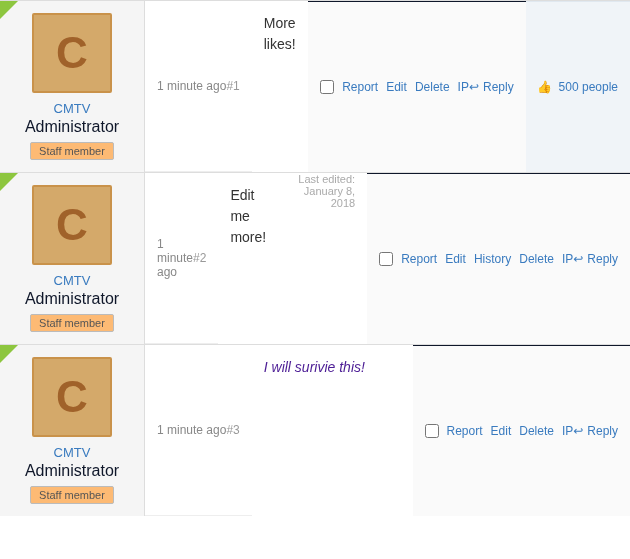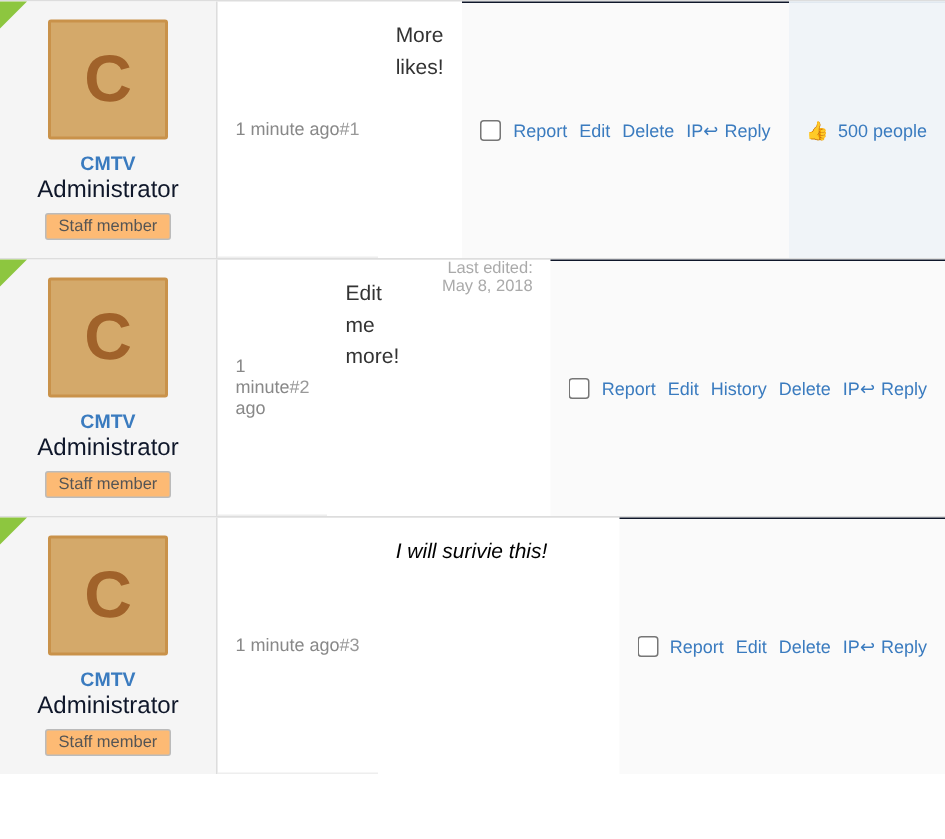--- a/index.html
+++ b/index.html
@@ -50,21 +50,21 @@
       align-items: center;
       justify-content: center;
       font-size: 44px;
       font-weight: bold;
       color: #a0622a;
       margin-bottom: 8px;
       border-radius: 2px;
     }
 
     .username {
-      font-weight: bold;
+      font-weight: normal;
       color: #3a7bbf;
       font-size: 13px;
       margin-bottom: 2px;
     }
 
     .user-role {
       color: #0f172a;
       font-size: 16px;
       margin-bottom: 6px;
     }
@@ -103,21 +103,21 @@
 
     .post-body {
       padding: 12px 12px;
       flex: 1;
       font-size: 14px;
       line-height: 1.5;
       min-height: 55px;
     }
 
     .post-body.italic-text {
-      color: #000000;
+      color: #4c1d95;
       font-style: italic;
     }
 
     .last-edited {
       text-align: right;
       color: #aaa;
       font-size: 11px;
       padding: 0 12px 8px 12px;
     }
 
@@ -215,21 +215,21 @@
         <div class="username">CMTV</div>
         <div class="user-role">Administrator</div>
         <div class="staff-badge">Staff member</div>
       </div>
       <div class="post-content">
         <div class="post-header">
           <span class="post-time">1 minute ago</span>
           <span class="post-number">#2</span>
         </div>
         <div class="post-body">Edit me more!</div>
-        <div class="last-edited">Last edited: May 8, 2018</div>
+        <div class="last-edited">Last edited: January 8, 2018</div>
         <div class="post-footer">
           <input type="checkbox" class="footer-checkbox" style="">
           <div class="footer-actions">
             <a class="action-link">Report</a>
             <a class="action-link">Edit</a>
             <a class="action-link">History</a>
             <a class="action-link">Delete</a>
             <a class="action-link">IP</a>
           </div>
           <div class="reply-btn">

